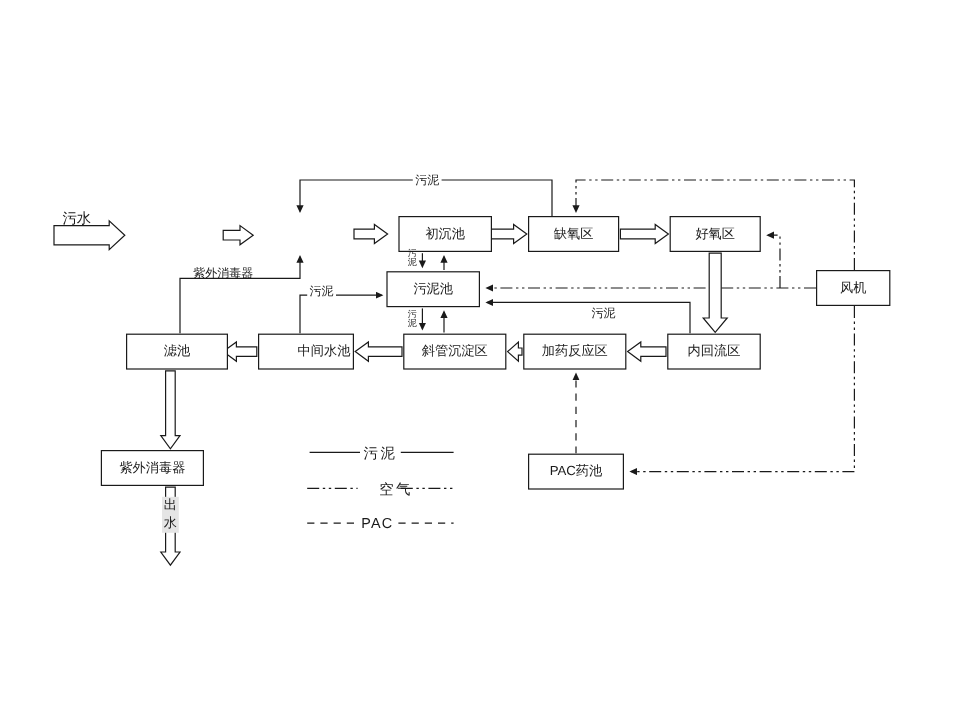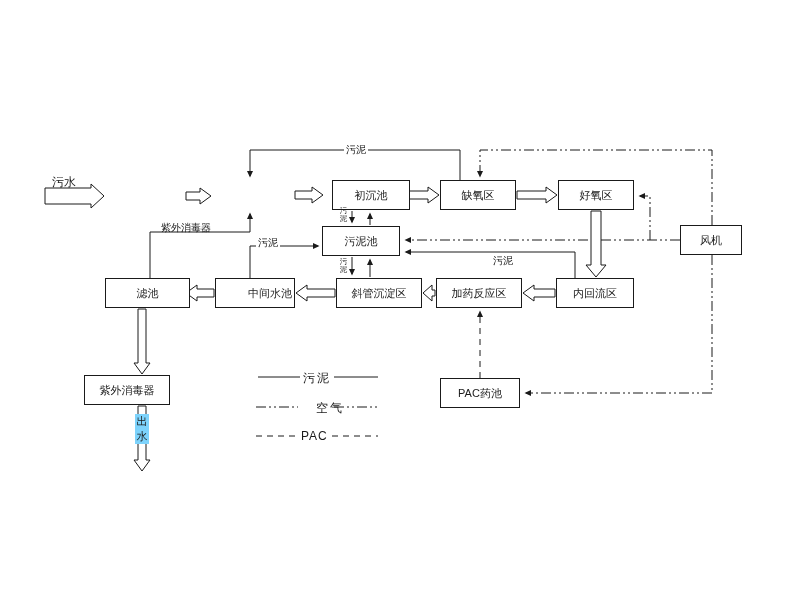--- a/index.html
+++ b/index.html
@@ -11,21 +11,21 @@
   .box{
     position:absolute;border:1px solid #1a1a1a;background:#ffffff;box-sizing:border-box;
     display:flex;flex-direction:column;align-items:center;justify-content:center;
     text-align:center;font-size:11px;line-height:1.3;z-index:2;
   }
   .lbl{position:absolute;font-size:10px;white-space:nowrap;z-index:3;}
   .lbl.onwhite{background:#ffffff;padding:0 2px;}
   .legend-lbl{position:absolute;font-size:12px;white-space:nowrap;z-index:3;letter-spacing:2px;}
   .vtext{
     position:absolute;width:14px;font-size:11px;line-height:1.35;text-align:center;
-    word-break:break-all;background:#7dd3fc;z-index:4;
+    word-break:break-all;background:#e5e5e5;z-index:4;
   }
   .tiny{
     position:absolute;width:9px;font-size:7.5px;line-height:1.1;text-align:center;
     word-break:break-all;z-index:3;
   }
 </style>
 </head>
 <body>
 
 <div id="canvas">

